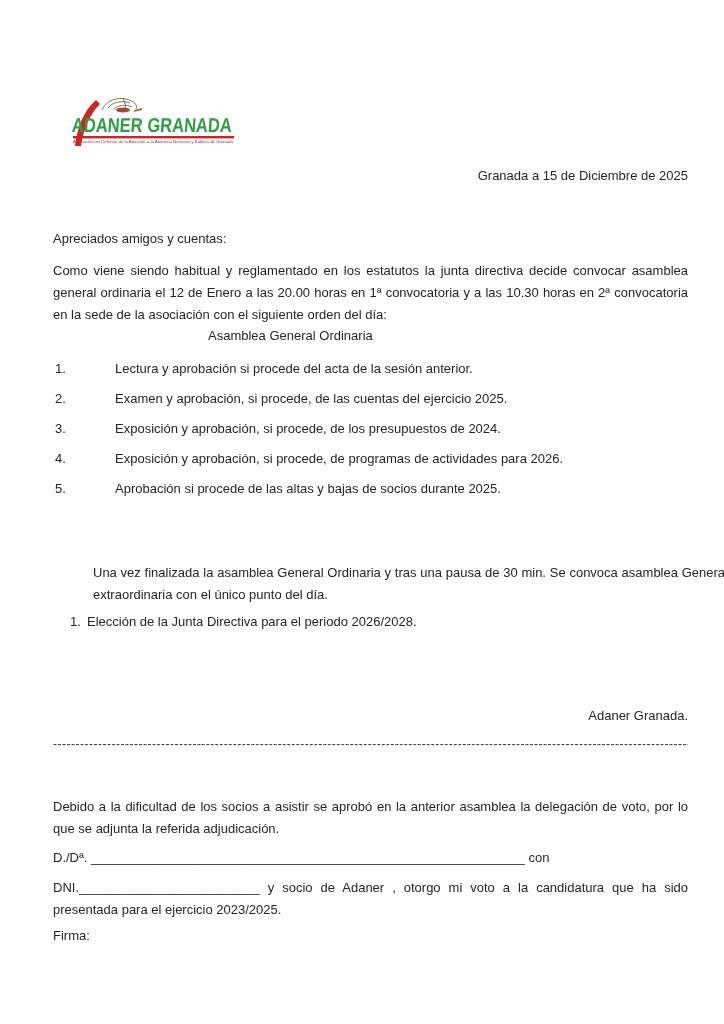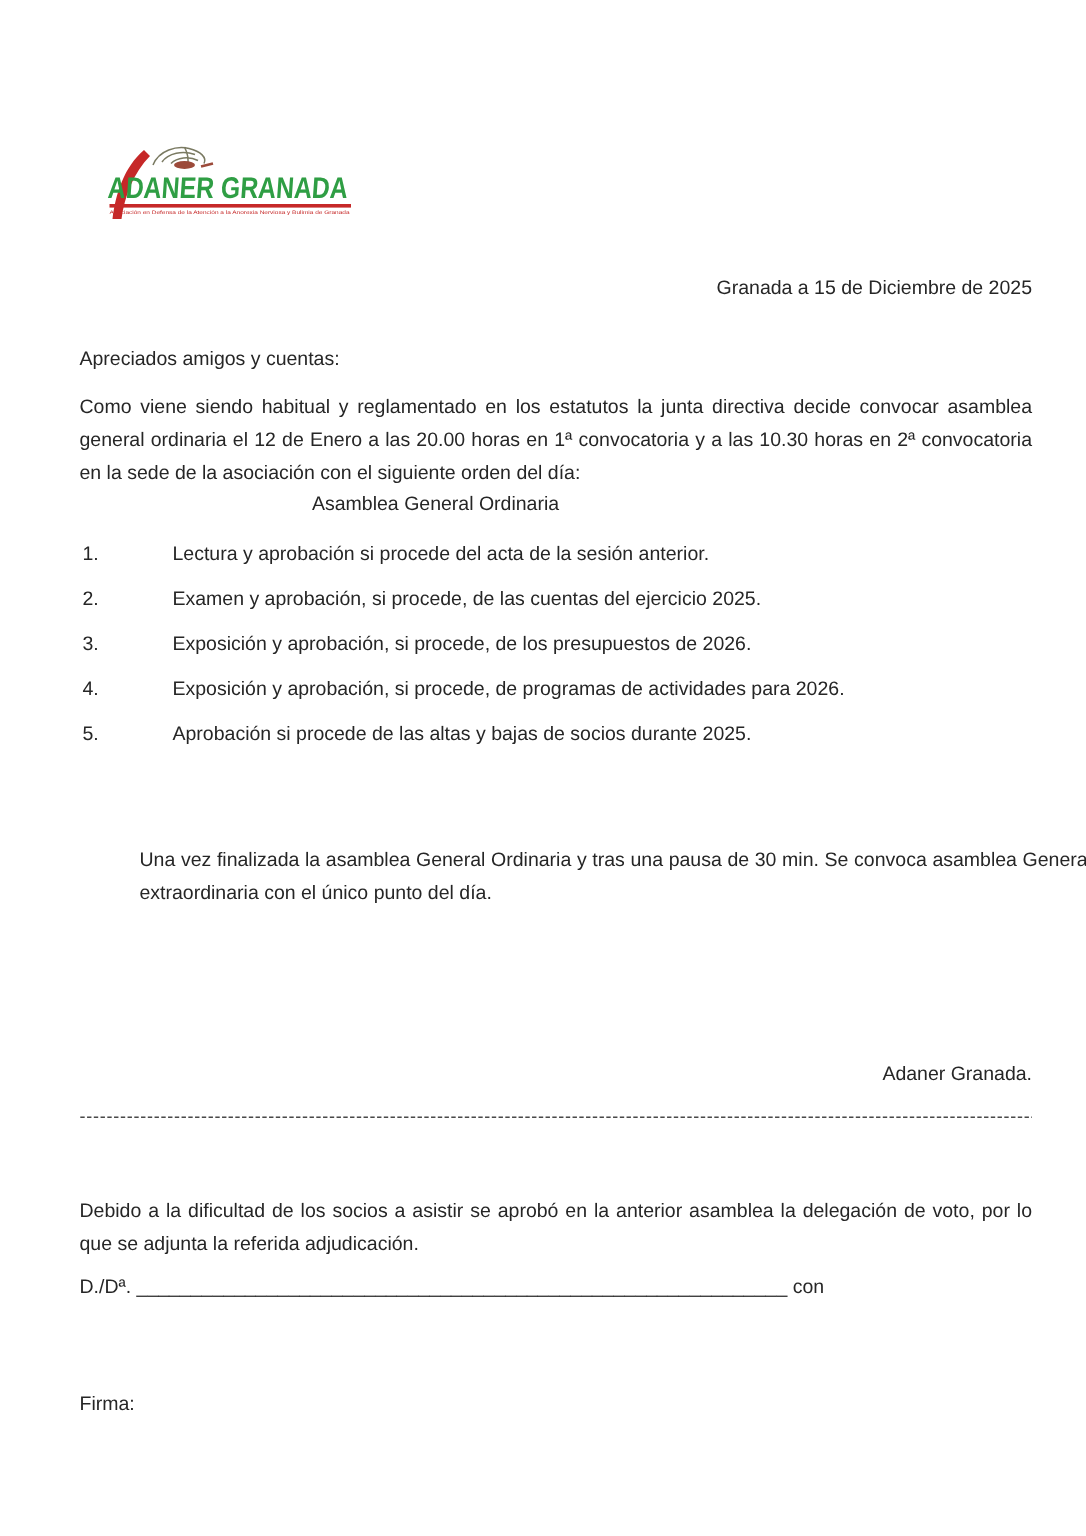--- a/index.html
+++ b/index.html
@@ -48,54 +48,58 @@
 
     <path d="M7,50 C9,33 15,15 28,4 L32,8 C21,19 15,35 13,50 Z" fill="#c62828"></path>
 
     <text x="6" y="36" font-family="Liberation Sans, sans-serif" font-weight="bold" font-size="20" fill="#2f9e44" textLength="160" lengthAdjust="spacingAndGlyphs" transform="skewX(-4)">ADANER GRANADA</text>
 
     <rect x="5" y="40" width="161" height="2.4" fill="#c62828"></rect>
 
     <text x="5" y="46.5" font-family="Liberation Sans, sans-serif" font-size="3.4" fill="#c62828" textLength="160" lengthAdjust="spacingAndGlyphs">Asociación en Defensa de la Atención a la Anorexia Nerviosa y Bulimia de Granada</text>
   </svg>
 
-  <div class="blk right" style="top:184px;">Granada a 15 de Diciembre de 2025</div>
+  <div class="blk right" style="top:168px;">Granada a 15 de Diciembre de 2025</div>
 
   <div class="blk" style="top:231px;">Apreciados amigos y cuentas:</div>
 
   <div class="blk justify" style="top:260px;">Como viene siendo habitual y reglamentado en los estatutos la junta directiva decide convocar asamblea general ordinaria el 12 de Enero a las 20.00 horas en 1ª convocatoria y a las 10.30 horas en 2ª convocatoria en la sede de la asociación con el siguiente orden del día:</div>
 
   <div class="blk heading" style="top:328px;">Asamblea General Ordinaria</div>
 
   <div class="blk" style="top:359px;">
     <div class="agenda-item">
       <span class="agenda-num">1.</span><span>Lectura y aprobación si procede del acta de la sesión anterior.</span>
     </div>
     <div class="agenda-item">
       <span class="agenda-num">2.</span><span>Examen y aprobación, si procede, de las cuentas del ejercicio 2025.</span>
     </div>
     <div class="agenda-item">
-      <span class="agenda-num">3.</span><span>Exposición y aprobación, si procede, de los presupuestos de 2026.</span>
+      <span class="agenda-num">3.</span><span>Exposición y aprobación, si procede, de los presupuestos de 2024.</span>
     </div>
     <div class="agenda-item">
       <span class="agenda-num">4.</span><span>Exposición y aprobación, si procede, de programas de actividades para 2026.</span>
     </div>
     <div class="agenda-item">
       <span class="agenda-num">5.</span><span>Aprobación si procede de las altas y bajas de socios durante 2025.</span>
     </div>
   </div>
 
   <div class="blk justify" style="top:562px;margin-left:40px;">Una vez finalizada la asamblea General Ordinaria y tras una pausa de 30 min. Se convoca asamblea General extraordinaria con el único punto del día.</div>
 
+  <div class="blk sub-item" style="top:614px;">
+    <span class="sub-num">1.</span><span>Elección de la Junta Directiva para el periodo 2026/2028.</span>
+  </div>
 
 
   <div class="blk right" style="top:708px;text-align:right;">Adaner Granada.</div>
 
   <div class="blk sep" style="top:737px;">----------------------------------------------------------------------------------------------------------------------------------------------------------------------------</div>
 
   <div class="blk justify" style="top:796px;">Debido a la dificultad de los socios a asistir se aprobó en la anterior asamblea la delegación de voto, por lo que se adjunta la referida adjudicación.</div>
 
   <div class="blk blank-line" style="top:850px;">D./Dª. ____________________________________________________________ con</div>
 
+  <div class="blk justify" style="top:877px;">DNI._________________________ y socio de Adaner , otorgo mi voto a la candidatura que ha sido presentada para el ejercicio 2023/2025.</div>
 
   <div class="blk" style="top:928px;">Firma:</div>
 
 </div>
 
 </body></html>

